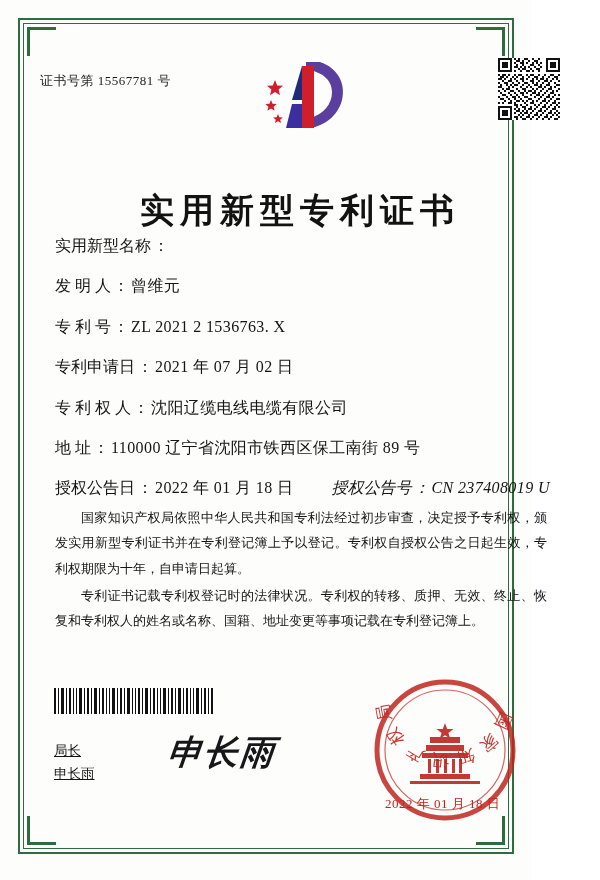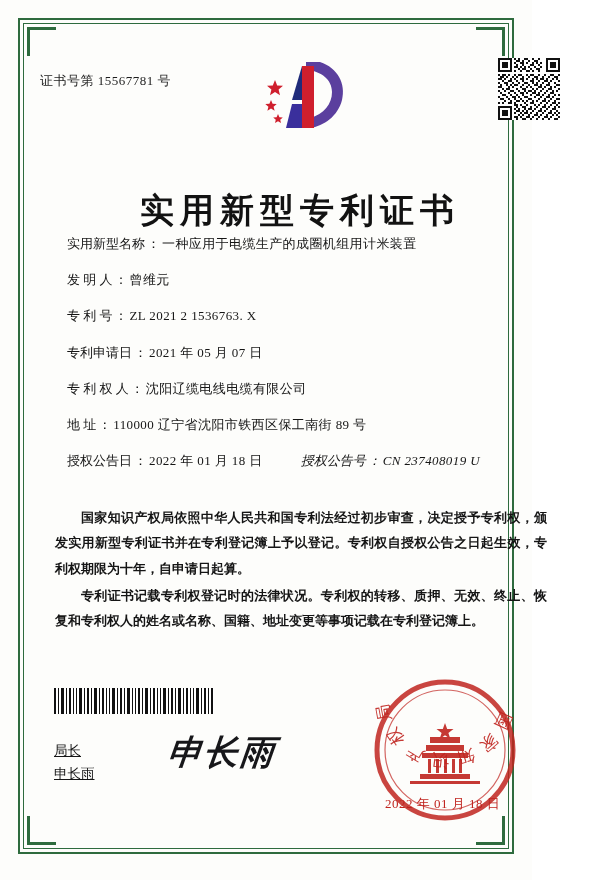--- a/index.html
+++ b/index.html
@@ -109,24 +109,23 @@
   .fields {
     position: absolute;
     left: 15px;
     top: 195px;
     width: 500px;
   }
   .field-row {
     display: flex;
     align-items: center;
     margin-bottom: 18px;
-    font-size: 13px;
+    font-size: 16px;
     line-height: 1.4;
     color: #151515;
-    margin-left: 12px;
   }
   .field-label {
     white-space: nowrap;
   }
   .field-sep {
     padding: 0 2px;
   }
   .field-value {
     letter-spacing: 0.4px;
   }
@@ -145,21 +144,20 @@
     top: 465px;
     width: 492px;
     font-size: 13px;
     line-height: 1.95;
     color: #151515;
     text-align: justify;
   }
   .paragraphs p {
     margin: 0 0 2px 0;
     text-indent: 26px;
-    font-weight: bold;
   }
 
   
   .barcode {
     position: absolute;
     left: 14px;
     top: 648px;
     width: 160px;
     height: 26px;
   }
@@ -516,39 +514,38 @@
       </svg>
     </div>
 
     <div class="title">实用新型专利证书</div>
 
     <div class="fields">
 
       <div class="field-row">
         <span class="field-label">实用新型名称</span>
         <span class="field-sep">：</span>
-        <span class="field-value">一种应用于电缆生产的成圈机组用计米装置</span>
       </div>
 
       <div class="field-row">
         <span class="field-label">发 明 人</span>
         <span class="field-sep">：</span>
         <span class="field-value">曾维元</span>
       </div>
 
       <div class="field-row">
         <span class="field-label">专 利 号</span>
         <span class="field-sep">：</span>
         <span class="field-value">ZL 2021 2 1536763. X</span>
       </div>
 
       <div class="field-row">
         <span class="field-label">专利申请日</span>
         <span class="field-sep">：</span>
-        <span class="field-value">2021 年 05 月 07 日</span>
+        <span class="field-value">2021 年 07 月 02 日</span>
       </div>
 
       <div class="field-row">
         <span class="field-label">专 利 权 人</span>
         <span class="field-sep">：</span>
         <span class="field-value">沈阳辽缆电线电缆有限公司</span>
       </div>
 
       <div class="field-row">
         <span class="field-label">地        址</span>

